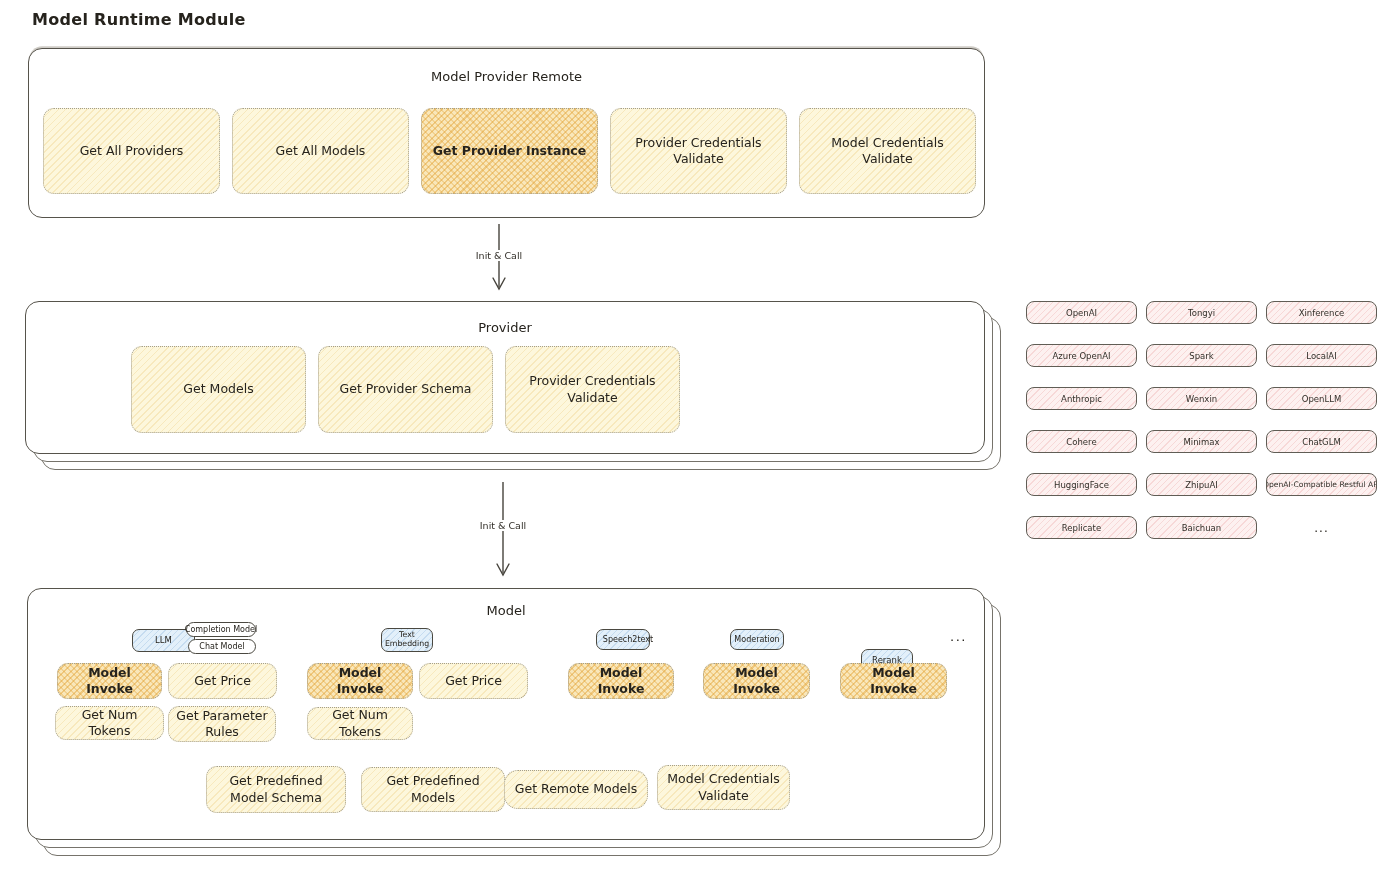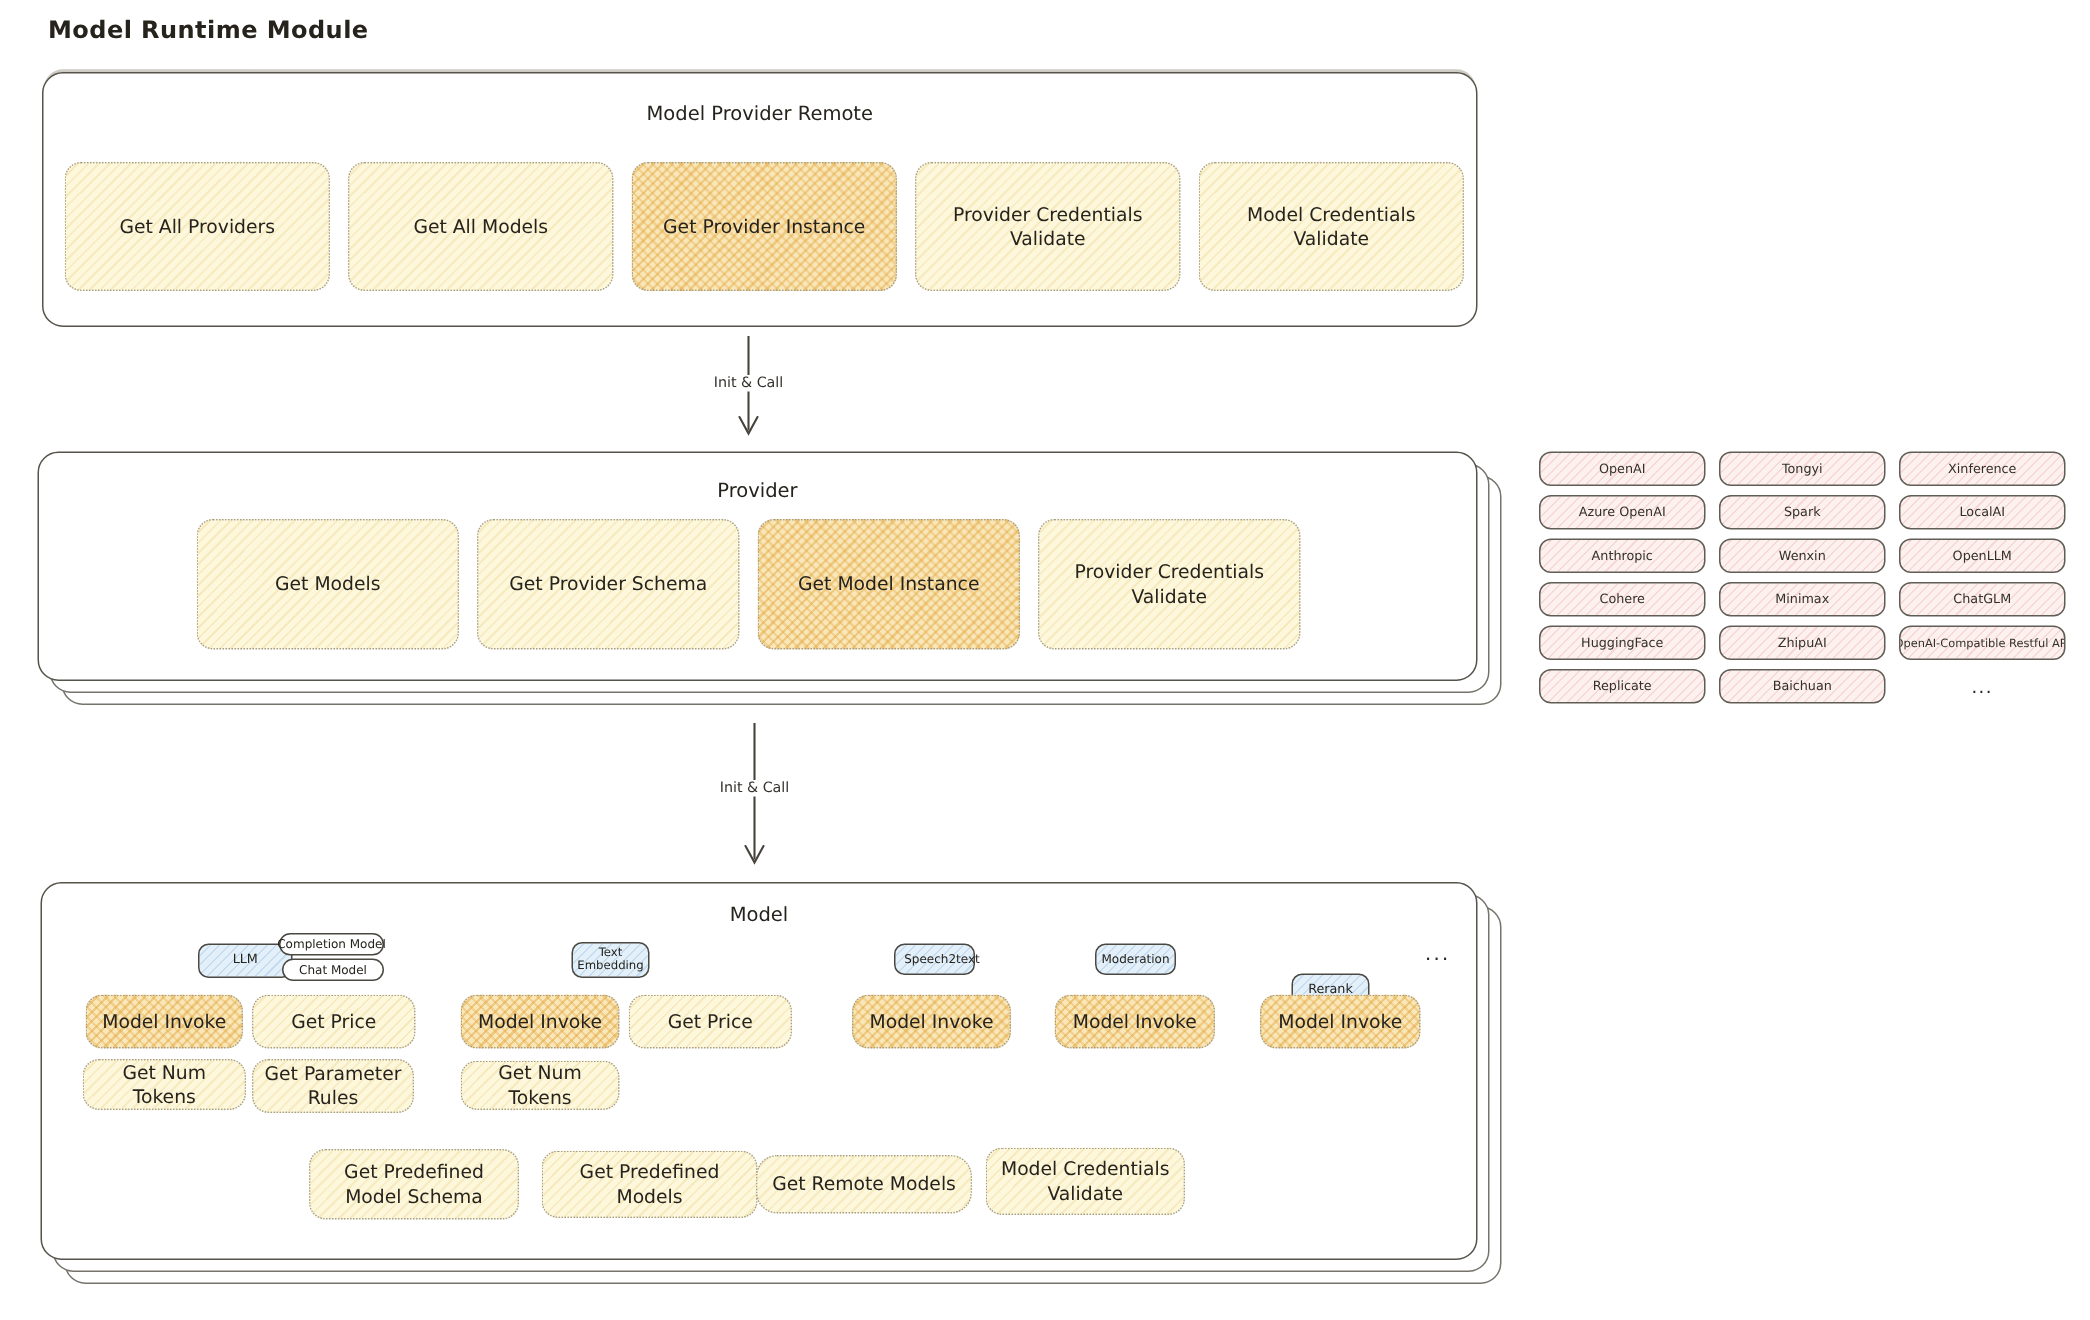--- a/index.html
+++ b/index.html
@@ -13,32 +13,32 @@
   .box-title{position:absolute;left:0;width:100%;text-align:center;font-size:13px;color:#26231d;}
 
   
   .fn-btn{display:flex;align-items:center;justify-content:center;text-align:center;
           border:1.5px dotted #a39e8c;border-radius:11px;box-sizing:border-box;
           background-color:#fdf7dc;
           background-image:repeating-linear-gradient(135deg,rgba(231,196,106,.28) 0 1.2px,transparent 1.2px 5px);
           font-size:12.5px;line-height:1.3;color:#26231d;padding:3px 6px;}
   .fn-btn.hl{background-color:#f9e7ba;
           background-image:repeating-linear-gradient(135deg,rgba(224,158,44,.42) 0 1.5px,transparent 1.5px 4.5px),
-                           repeating-linear-gradient(45deg,rgba(224,158,44,.30) 0 1.5px,transparent 1.5px 4.5px);}
+                           repeating-linear-gradient(45deg,rgba(224,158,44,.30) 0 1.5px,transparent 1.5px 4.5px);font-weight:bold;}
   .btn-row{position:absolute;display:flex;gap:12px;}
   .btn-row .fn-btn{flex:0 0 auto;}
 
   
   .arrow{position:absolute;}
   .arrow svg{display:block;}
   .arrow-label{position:absolute;transform:translateX(-50%);background:#fff;padding:0 4px;
                font-size:9.5px;white-space:nowrap;color:#33302a;}
 
   
-  .p-col{position:absolute;display:flex;flex-direction:column;gap:6px;width:111px;}
+  .p-col{position:absolute;display:flex;flex-direction:column;gap:20px;width:111px;}
   .p-chip{height:23px;border:1.3px solid #605d55;border-radius:8px;box-sizing:border-box;
           background-color:#fdf1f0;
           background-image:repeating-linear-gradient(135deg,rgba(226,128,128,.22) 0 1px,transparent 1px 4.5px);
           display:flex;align-items:center;justify-content:center;font-size:8.5px;color:#33302a;
           white-space:nowrap;overflow:hidden;}
   .p-chip.tiny{font-size:7.6px;}
   .p-more{height:23px;display:flex;align-items:center;justify-content:center;font-size:12px;letter-spacing:1px;}
 
   
   .t-chip{position:absolute;border:1.3px solid #4a4840;border-radius:7px;box-sizing:border-box;
@@ -77,21 +77,20 @@
     <span class="arrow-label" style="left:8px;top:26px;">Init &amp; Call</span>
   </div>
 
   <div class="stack-layer" style="left:41px;top:317px;width:960px;height:153px;"></div>
   <div class="stack-layer" style="left:33px;top:309px;width:960px;height:153px;"></div>
   <div class="bigbox" style="left:25px;top:301px;width:960px;height:153px;">
     <div class="box-title" style="top:18px;">Provider</div>
     <div class="btn-row" style="left:105px;top:44px;">
       <div class="fn-btn" style="width:175px;height:87px;">Get Models</div>
       <div class="fn-btn" style="width:175px;height:87px;">Get Provider Schema</div>
-      <div class="fn-btn hl" style="width:175px;height:87px;">Get Model Instance</div>
       <div class="fn-btn" style="width:175px;height:87px;">Provider Credentials Validate</div>
     </div>
   </div>
 
   <div class="p-col" style="left:1026px;top:301px;">
     <div class="p-chip">OpenAI</div>
     <div class="p-chip">Azure OpenAI</div>
     <div class="p-chip">Anthropic</div>
     <div class="p-chip">Cohere</div>
     <div class="p-chip">HuggingFace</div>

